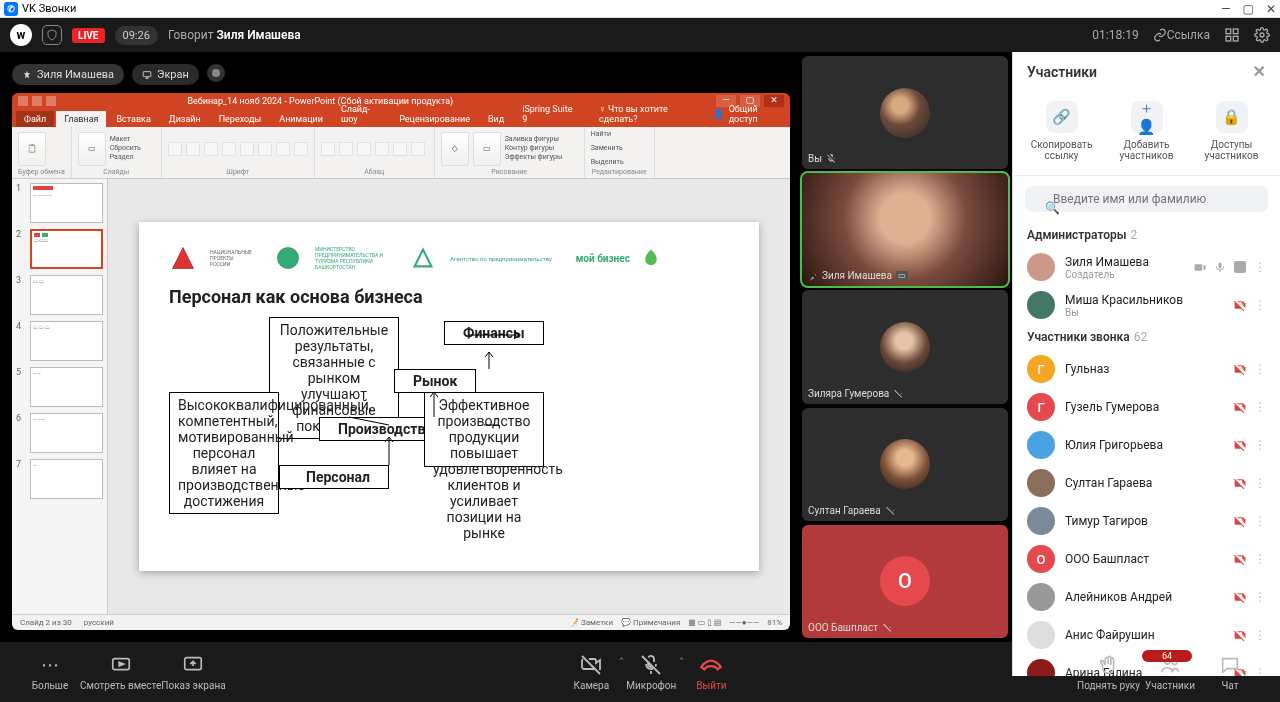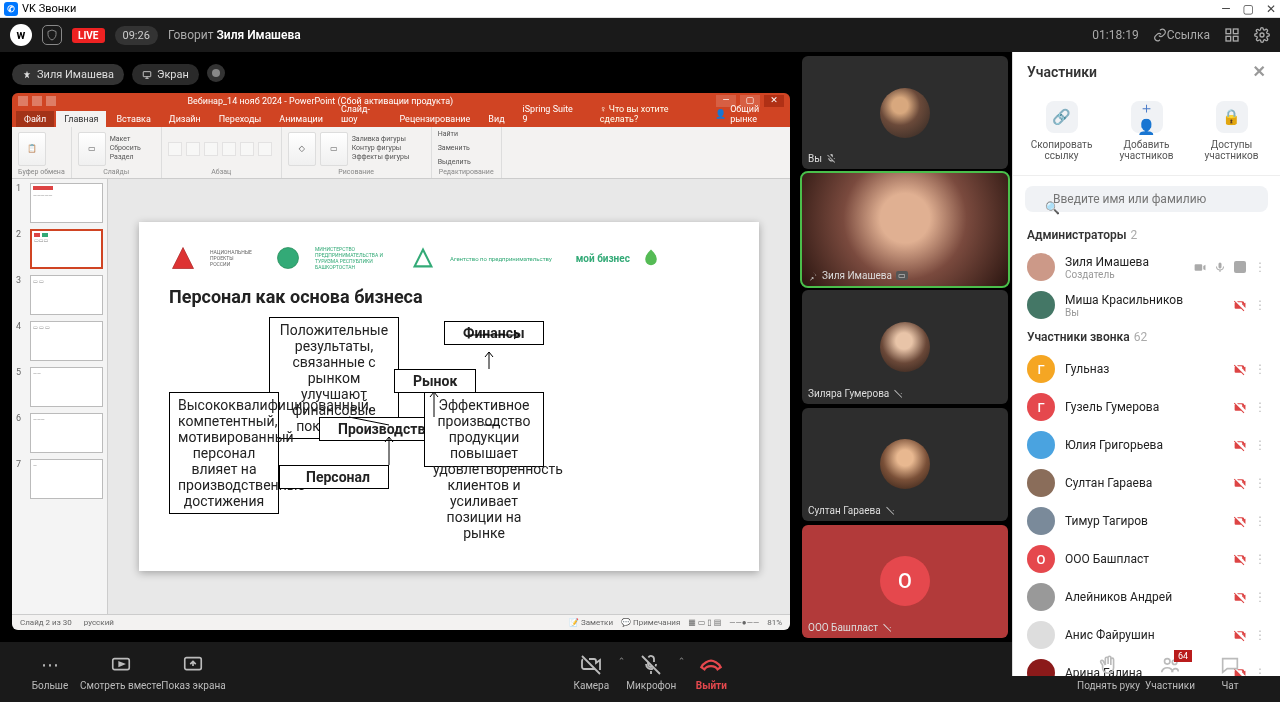--- a/index.html
+++ b/index.html
@@ -100,25 +100,25 @@
 .sb-row .nm { flex:1; font-size:12px; color:#222; }
 .sb-row .sub { font-size:10px; color:#999; display:block; }
 .sb-row .icons { display:flex; gap:8px; align-items:center; color:#bbb; font-size:12px; }
 .sb-row .cam-off { color:#d44; }
 .sb-row .dots { color:#bbb; }
 
 
 .bottombar { height:60px; background:#1a1a1a; display:flex; align-items:center; padding:0 20px; color:#bbb; }
 .bb-btn { display:flex; flex-direction:column; align-items:center; gap:4px; font-size:10px; min-width:60px; cursor:pointer; position:relative; }
 .bb-btn .bi { font-size:18px; height:22px; display:flex; align-items:center; justify-content:center; }
-.bb-btn.leave { color:#e5484d;font-weight:bold; }
+.bb-btn.leave { color:#e5484d; }
 .bb-btn.leave .bi { color:#e5484d; }
 .bb-spacer { flex:1; }
 .bb-chevron { position:absolute; right:-4px; top:2px; font-size:9px; color:#888; }
-.bb-badge { position:absolute; top:-4px; right:8px; background:#b91c1c; color:#fff; font-size:9px; padding:1px 4px; border-radius:0; }
+.bb-badge { position:absolute; top:-4px; right:8px; background:#b91c1c; color:#fff; font-size:9px; padding:1px 20px; border-radius:6px; }
 
 svg { display:block; }
 </style>
 </head>
 <body>
 
 <div class="titlebar">
   <span class="app-icon">✆</span>
   <span>VK Звонки</span>
   <div class="winbtns">
@@ -204,39 +204,52 @@
         <span class="pp-tab active">Главная</span>
         <span class="pp-tab">Вставка</span>
         <span class="pp-tab">Дизайн</span>
         <span class="pp-tab">Переходы</span>
         <span class="pp-tab">Анимации</span>
         <span class="pp-tab">Слайд-шоу</span>
         <span class="pp-tab">Рецензирование</span>
         <span class="pp-tab">Вид</span>
         <span class="pp-tab">iSpring Suite 9</span>
         <span class="pp-tab help">♀ <span>Что вы хотите сделать?</span></span>
-        <span class="pp-tab share">👤 <span>Общий рынке</span></span>
+        <span class="pp-tab share">👤 <span>Общий доступ</span></span>
       </div>
       <div class="pp-ribbon">
         <div class="pp-group">
             <div class="grp-body">
               <div class="pp-btn-lg">📋</div>
             </div>
             <div class="grp-label">Буфер обмена</div>
           </div>
         <div class="pp-group" style="min-width:90px;">
             <div class="grp-body">
               <div class="pp-btn-lg">▭</div>
               <div style="font-size:7px;line-height:9px;">
                 <div>Макет</div>
                 <div>Сбросить</div>
                 <div>Раздел</div>
               </div>
             </div>
             <div class="grp-label">Слайды</div>
+          </div>
+        <div class="pp-group" style="min-width:130px;">
+            <div class="grp-body" style="opacity:.4;">
+              <span class="pp-btn-sm"></span>
+              <span class="pp-btn-sm"></span>
+              <span class="pp-btn-sm"></span>
+              <span class="pp-btn-sm"></span>
+              <span class="pp-btn-sm"></span>
+              <span class="pp-btn-sm"></span>
+              <span class="pp-btn-sm"></span>
+              <span class="pp-btn-sm"></span>
+            </div>
+            <div class="grp-label">Шрифт</div>
           </div>
         <div class="pp-group" style="min-width:120px;">
             <div class="grp-body" style="opacity:.4;">
               <span class="pp-btn-sm"></span>
               <span class="pp-btn-sm"></span>
               <span class="pp-btn-sm"></span>
               <span class="pp-btn-sm"></span>
               <span class="pp-btn-sm"></span>
               <span class="pp-btn-sm"></span>
             </div>

